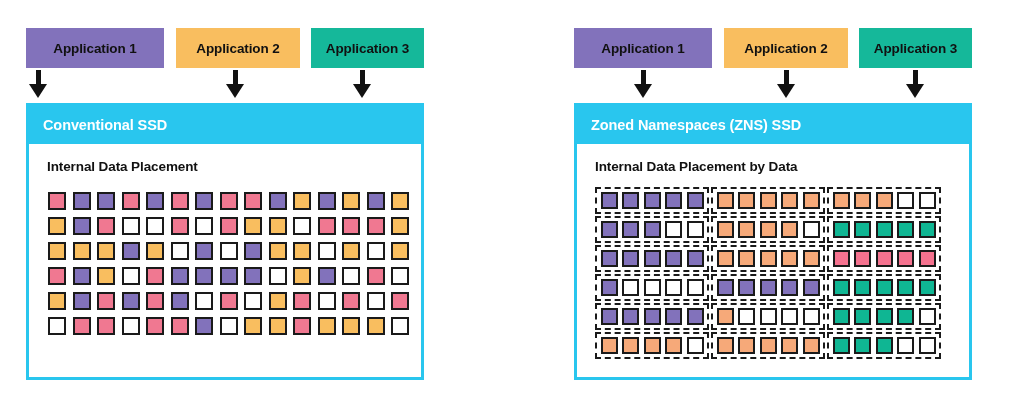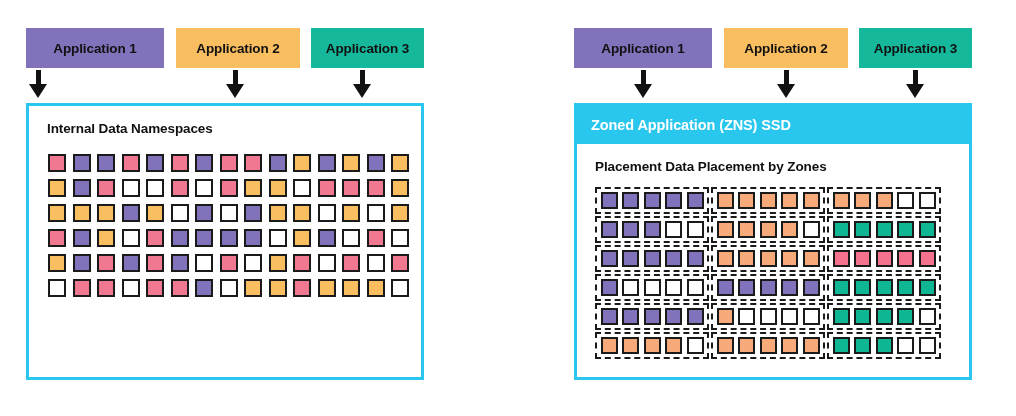--- a/index.html
+++ b/index.html
@@ -191,22 +191,25 @@
       </div>
       <div class="arrow" style="left: 235px; top: 70px;">
         <div class="stem"></div>
         <div class="head"></div>
       </div>
       <div class="arrow" style="left: 362px; top: 70px;">
         <div class="stem"></div>
         <div class="head"></div>
       </div>
       <div class="ssd">
+        <div class="ssd-header">
+          <span class="ssd-header-label">Conventional SSD</span>
+        </div>
         <div class="ssd-body">
-          <div class="placement-title">Internal Data Namespaces</div>
+          <div class="placement-title">Internal Data Placement</div>
           <div class="grid-conv">
             <div class="row">
               <div class="cell" style="background: rgb(240, 120, 145);"></div>
               <div class="cell" style="background: rgb(130, 114, 187);"></div>
               <div class="cell" style="background: rgb(130, 114, 187);"></div>
               <div class="cell" style="background: rgb(240, 120, 145);"></div>
               <div class="cell" style="background: rgb(130, 114, 187);"></div>
               <div class="cell" style="background: rgb(240, 120, 145);"></div>
               <div class="cell" style="background: rgb(130, 114, 187);"></div>
               <div class="cell" style="background: rgb(240, 120, 145);"></div>
@@ -326,24 +329,24 @@
       <div class="arrow" style="left: 238px; top: 70px;">
         <div class="stem"></div>
         <div class="head"></div>
       </div>
       <div class="arrow" style="left: 367px; top: 70px;">
         <div class="stem"></div>
         <div class="head"></div>
       </div>
       <div class="ssd">
         <div class="ssd-header">
-          <span class="ssd-header-label">Zoned Application (ZNS) SSD</span>
+          <span class="ssd-header-label">Zoned Namespaces (ZNS) SSD</span>
         </div>
         <div class="ssd-body">
-          <div class="placement-title">Placement Data Placement by Zones</div>
+          <div class="placement-title">Internal Data Placement by Data</div>
           <div class="grid-zns">
             <div class="zrow">
               <div class="zone">
                 <div class="zcell" style="background: rgb(130, 114, 187);"></div>
                 <div class="zcell" style="background: rgb(130, 114, 187);"></div>
                 <div class="zcell" style="background: rgb(130, 114, 187);"></div>
                 <div class="zcell" style="background: rgb(130, 114, 187);"></div>
                 <div class="zcell" style="background: rgb(130, 114, 187);"></div>
               </div>
               <div class="zone">

